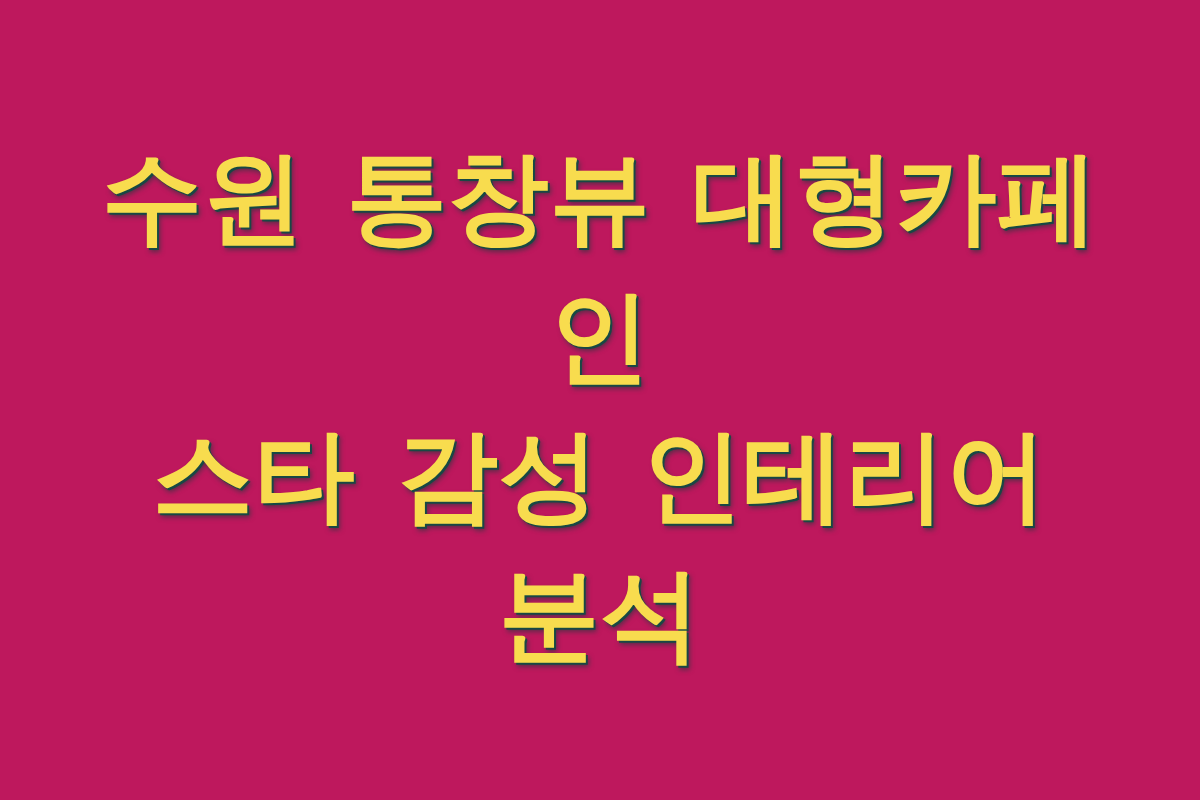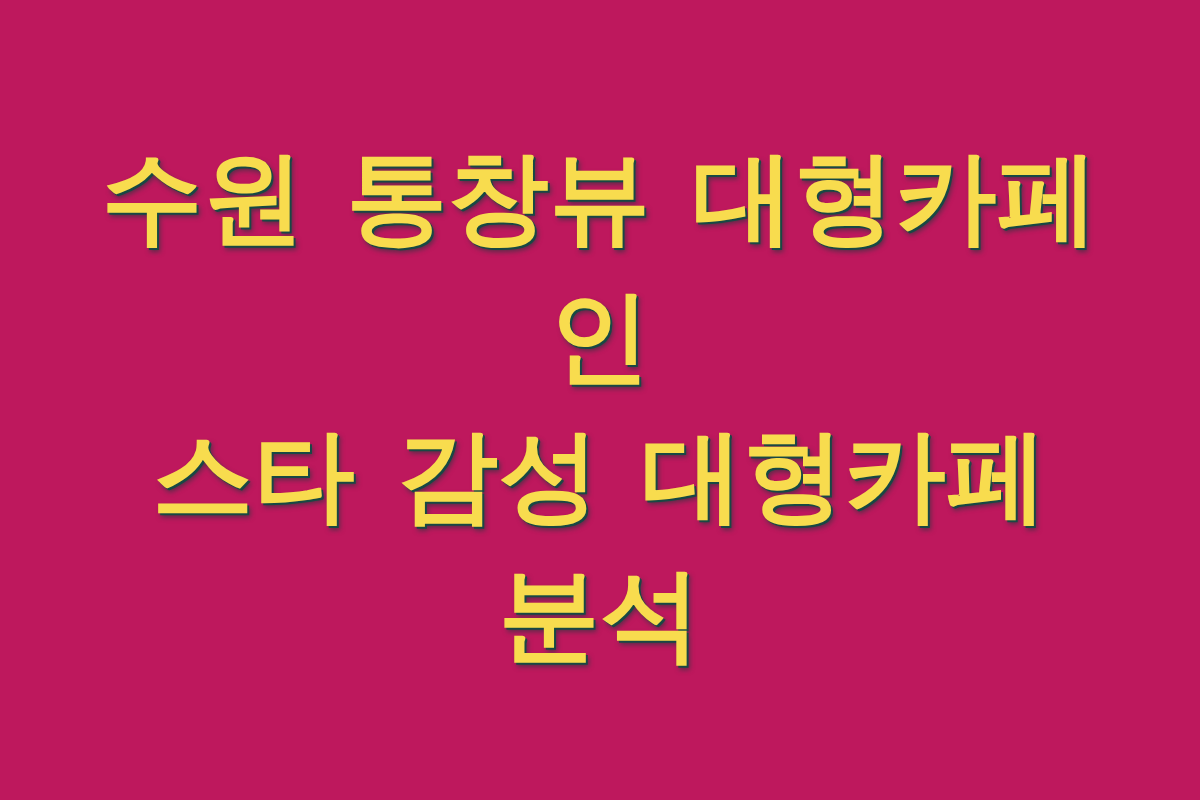--- a/index.html
+++ b/index.html
@@ -78,19 +78,19 @@
 </style>
 </head>
 <body>
 
 <div class="poster" style="background: #be185d;">
 
   <div class="headline-block">
 
     <h1 class="headline" style="color: rgb(248, 220, 78);">
       <span class="headline-line">수원 통창뷰 대형카페 인</span>
-      <span class="headline-line">스타 감성 대형카페 분석</span>
+      <span class="headline-line">스타 감성 인테리어 분석</span>
     </h1>
 
     <span class="visually-hidden">수원 통창뷰 대형카페 인스타 감성 인테리어 분석</span>
 
   </div>
 </div>
 
 </body></html>

